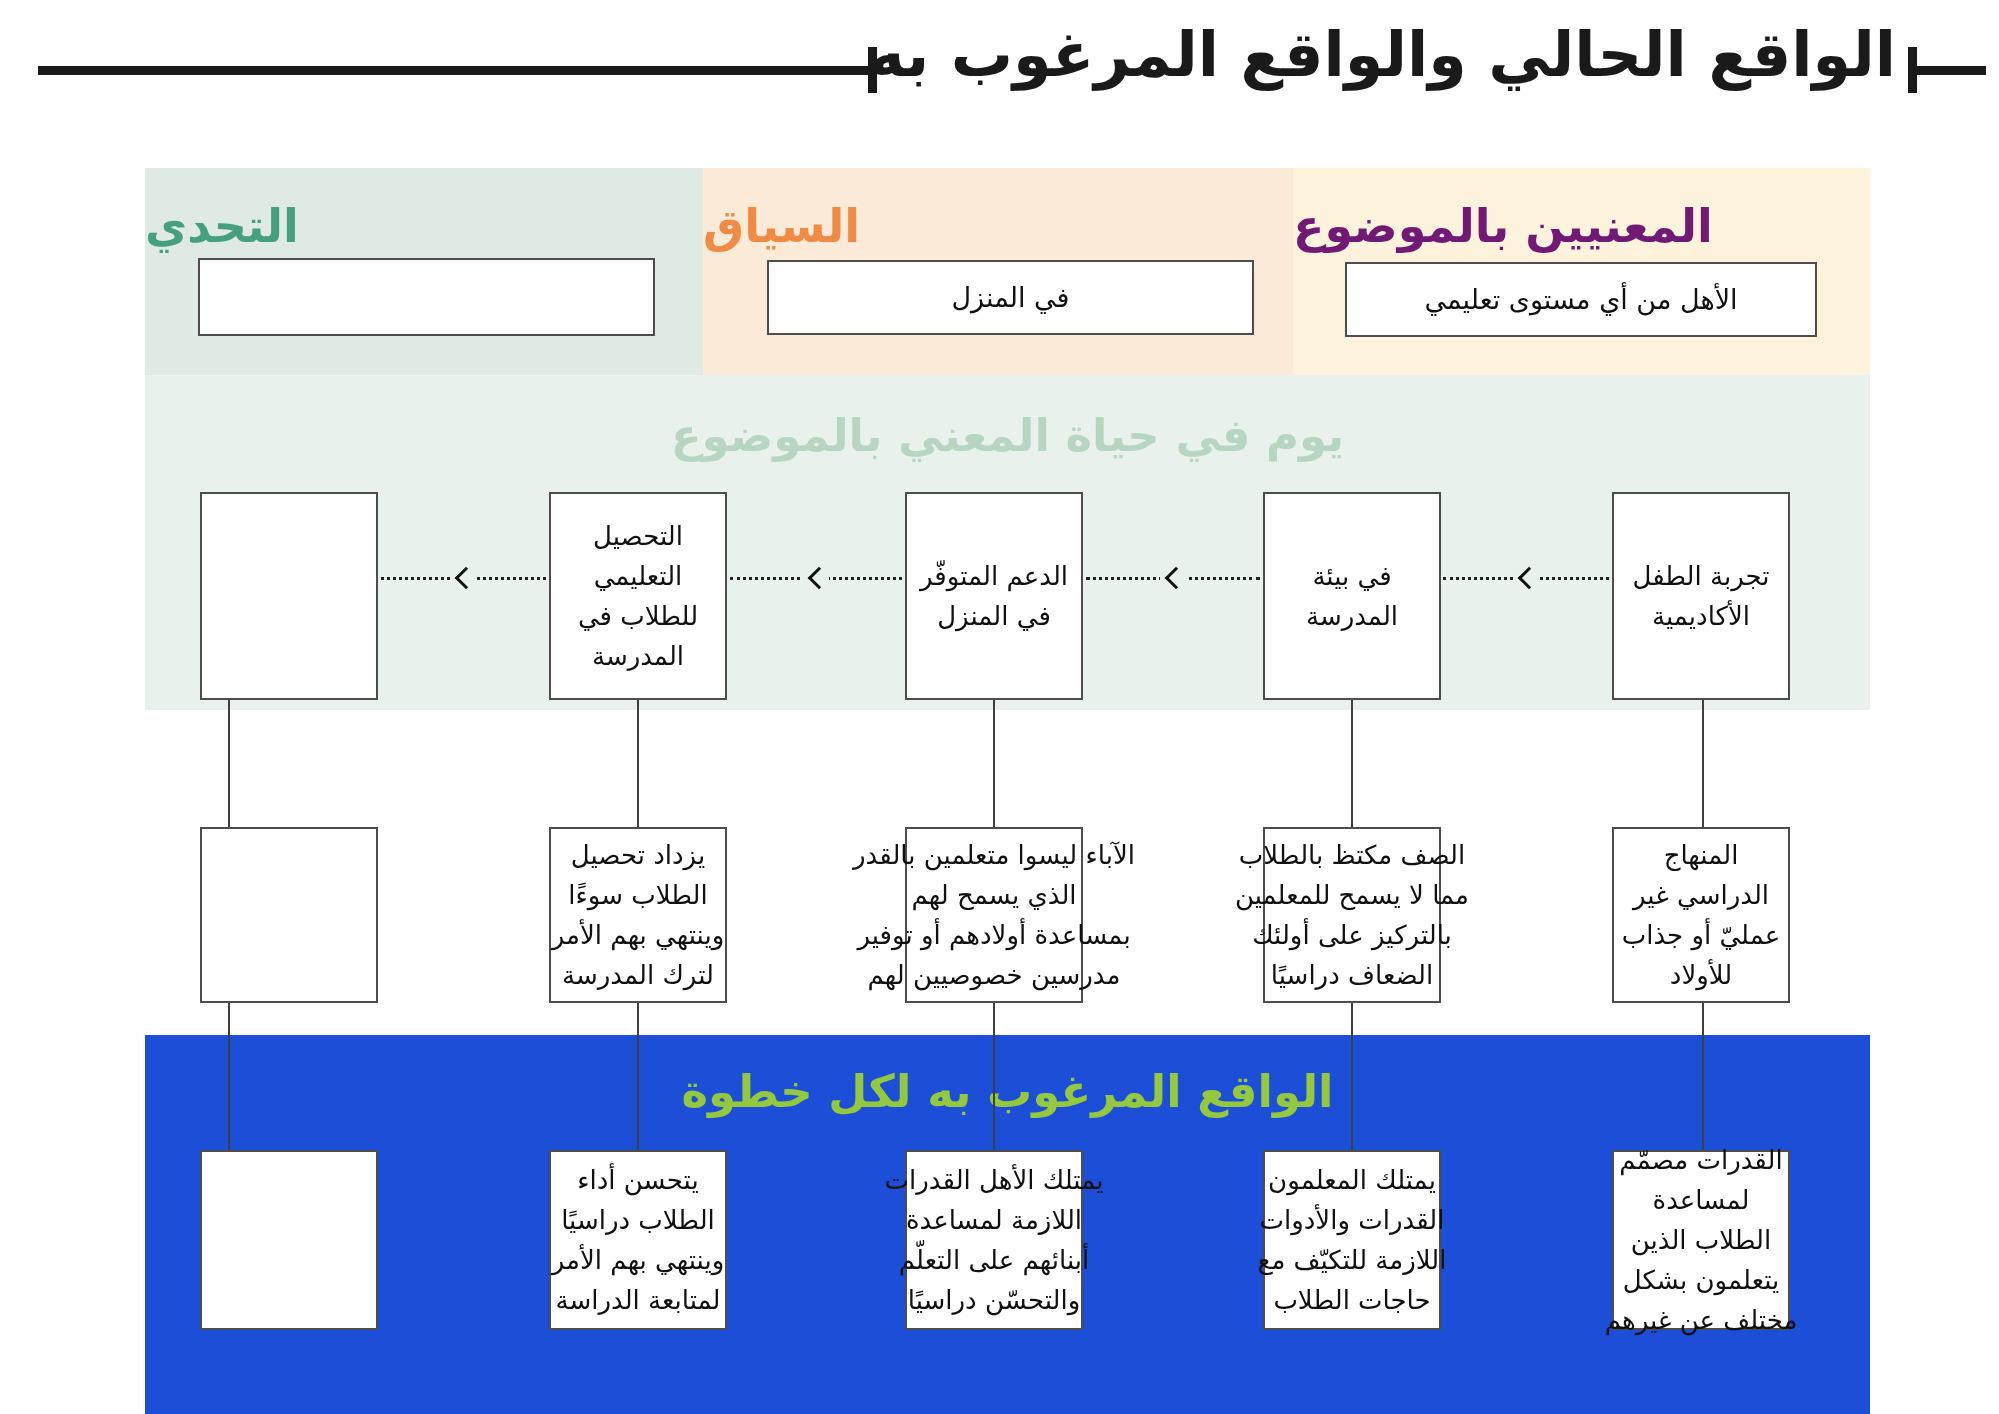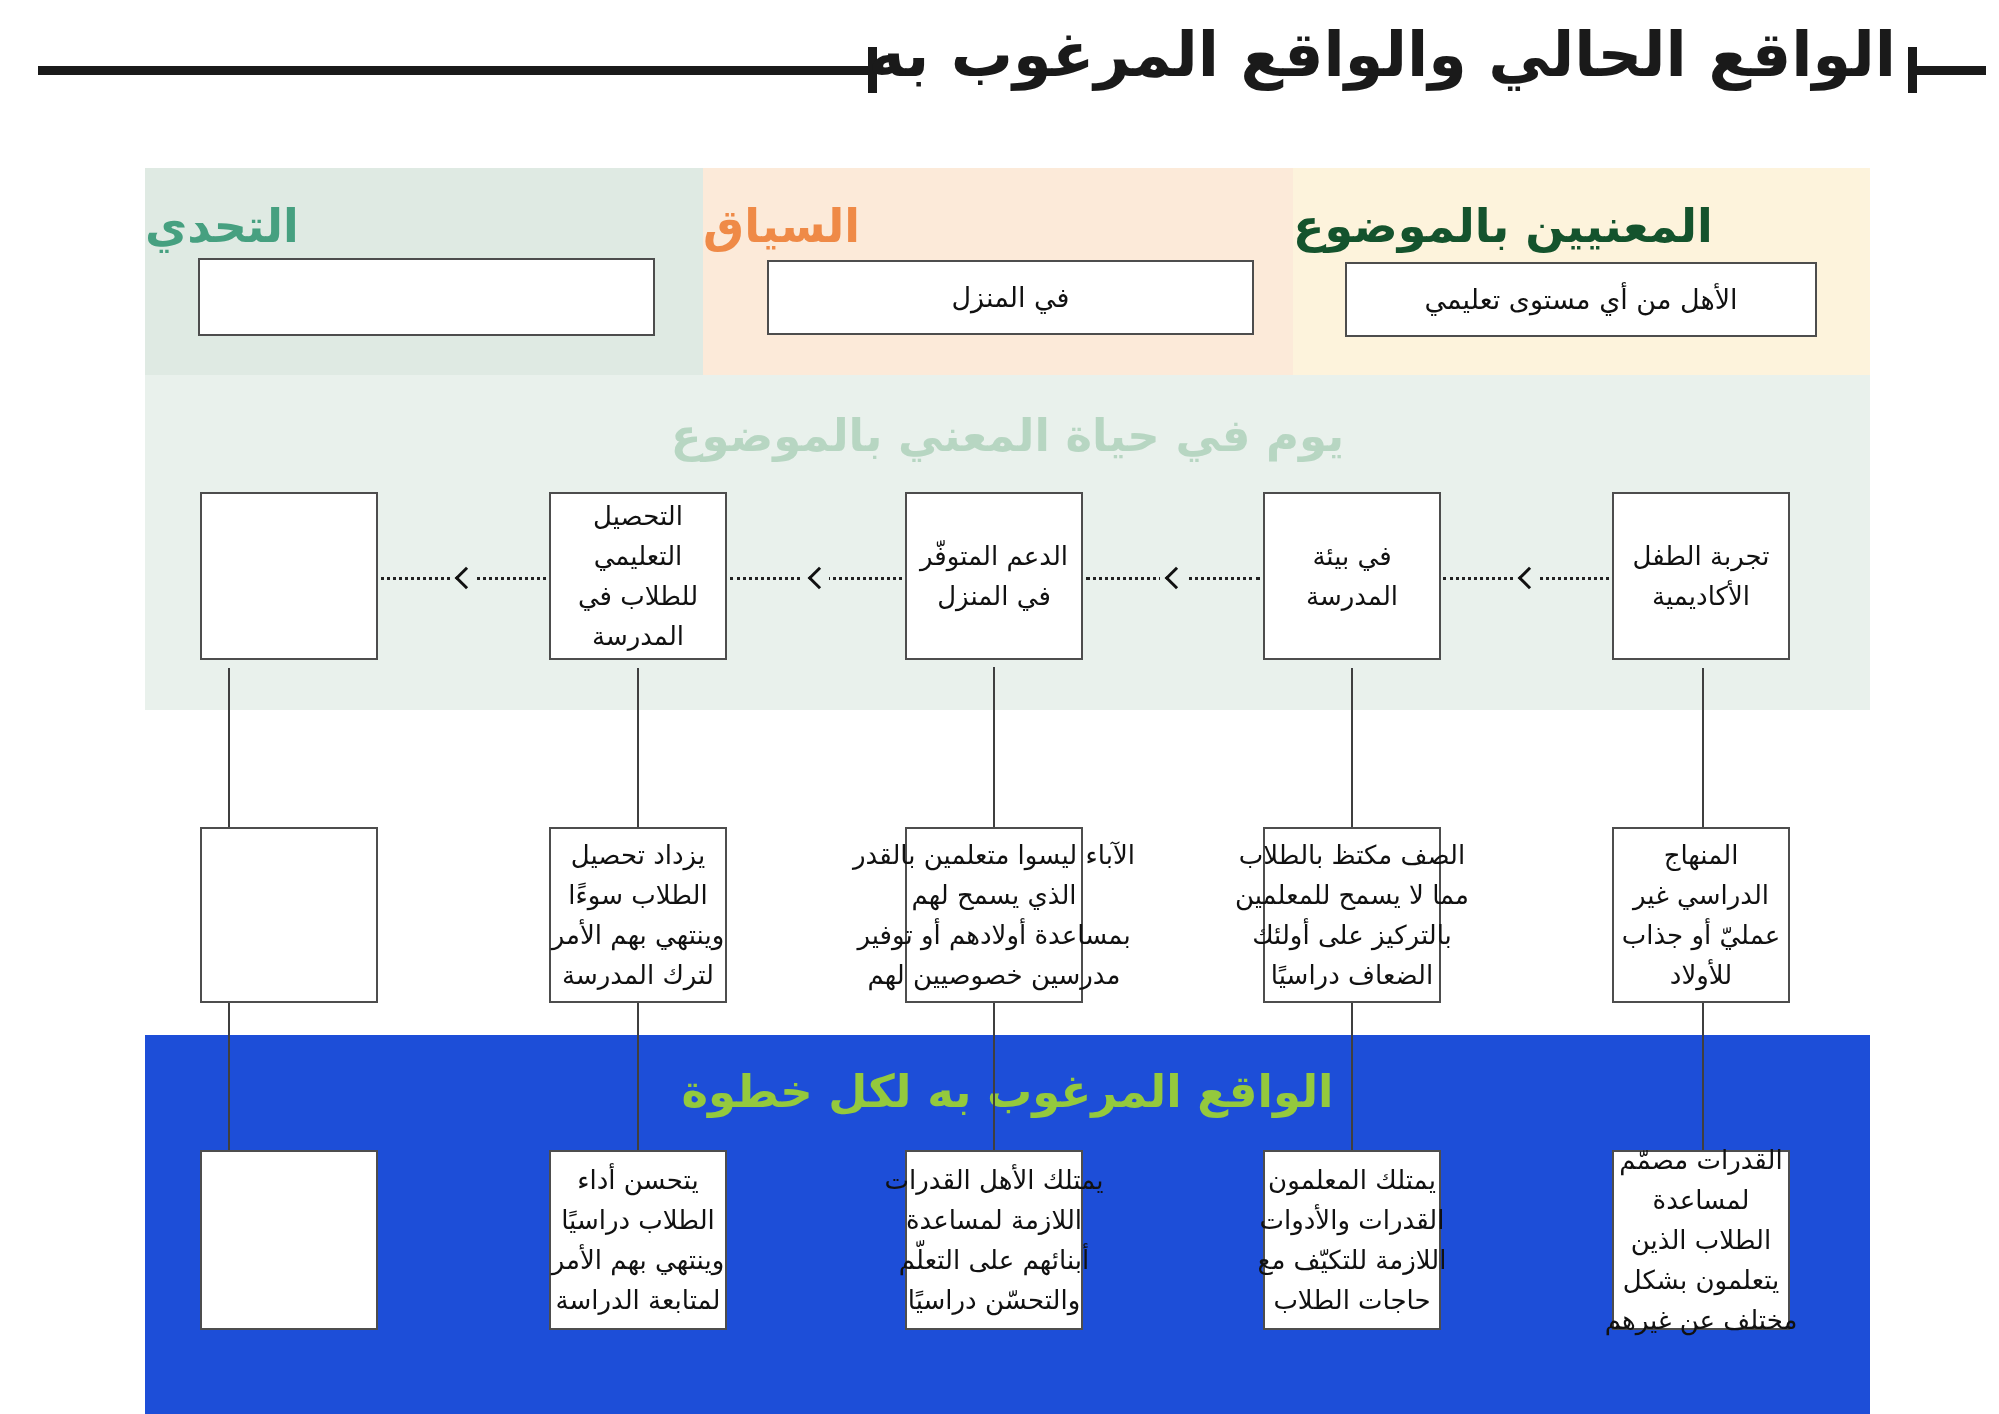--- a/index.html
+++ b/index.html
@@ -15,21 +15,21 @@
   .rule-right-cap{left:1908px;top:47px;width:9px;height:46px;}
 
   
   .seg{position:absolute;top:168px;height:207px;}
   .seg-challenge{left:145px;width:558px;background:#dfeae3;}
   .seg-context{left:703px;width:590px;background:#fcead9;}
   .seg-stakeholders{left:1293px;width:577px;background:#fdf3dc;}
   .seg h2{margin:0;padding-top:31px;text-align:left;font-size:46px;font-weight:800;}
   .seg-challenge h2{color:#46a080;}
   .seg-context h2{color:#ef8a47;}
-  .seg-stakeholders h2{color:#14532d;}
+  .seg-stakeholders h2{color:#701a75;}
 
   
   .band{position:absolute;left:145px;width:1725px;}
   .band-day{top:375px;height:335px;background:#e9f1ec;}
   .band-challenges{top:710px;height:325px;background:#f8d9cf;}
   .band-desired{top:1035px;height:400px;background:#1d4ed8;}
   .band h2{margin:16px;text-align:center;font-weight:800;font-size:45px;}
   .band-day h2{color:#b7d6c2;padding-top:18px;}
   .band-challenges h2{color:#e5693f;padding-top:16px;}
   .band-desired h2{color:#94c93d;padding-top:14px;}
@@ -40,21 +40,21 @@
              width:100%;text-align:center;font-size:26px;line-height:40px;
              white-space:pre-line;color:#111;} .w125{width:125%;} .w140{width:140%;} .w170{width:170%;}
 
   .box-challenge{left:198px;top:258px;width:457px;height:78px;}
   .challenge-value{position:absolute;left:128px;top:266px;width:545px;z-index:6;
                    text-align:center;font-size:27px;line-height:42px;white-space:pre-line;color:#111;}
   .box-context{left:767px;top:260px;width:487px;height:75px;}
   .box-stakeholders{left:1345px;top:262px;width:472px;height:75px;}
   .box-context .node-text,.box-stakeholders .node-text{font-size:27px;}
 
-  .r-day{top:492px;width:178px;height:168px;text-decoration:underline;}
+  .r-day{top:492px;width:178px;height:208px;text-decoration:underline;}
   .r-ch{top:827px;width:178px;height:176px;}
   .r-de{top:1150px;width:178px;height:180px;}
   .col1{left:1612px;} .col2{left:1263px;} .col3{left:905px;} .col4{left:549px;} .col5{left:200px;}
 
   
   .vline{position:absolute;width:2px;background:#3f3f3f;z-index:2;}
   .flow{position:absolute;top:577px;border-top:3px dotted #222;z-index:2;}
   .chev-wrap{position:absolute;top:565px;width:26px;height:26px;background:#e9f1ec;z-index:3;
              display:flex;align-items:center;justify-content:center;}
   .chev{width:13px;height:13px;border-left:3px solid #111;border-bottom:3px solid #111;

